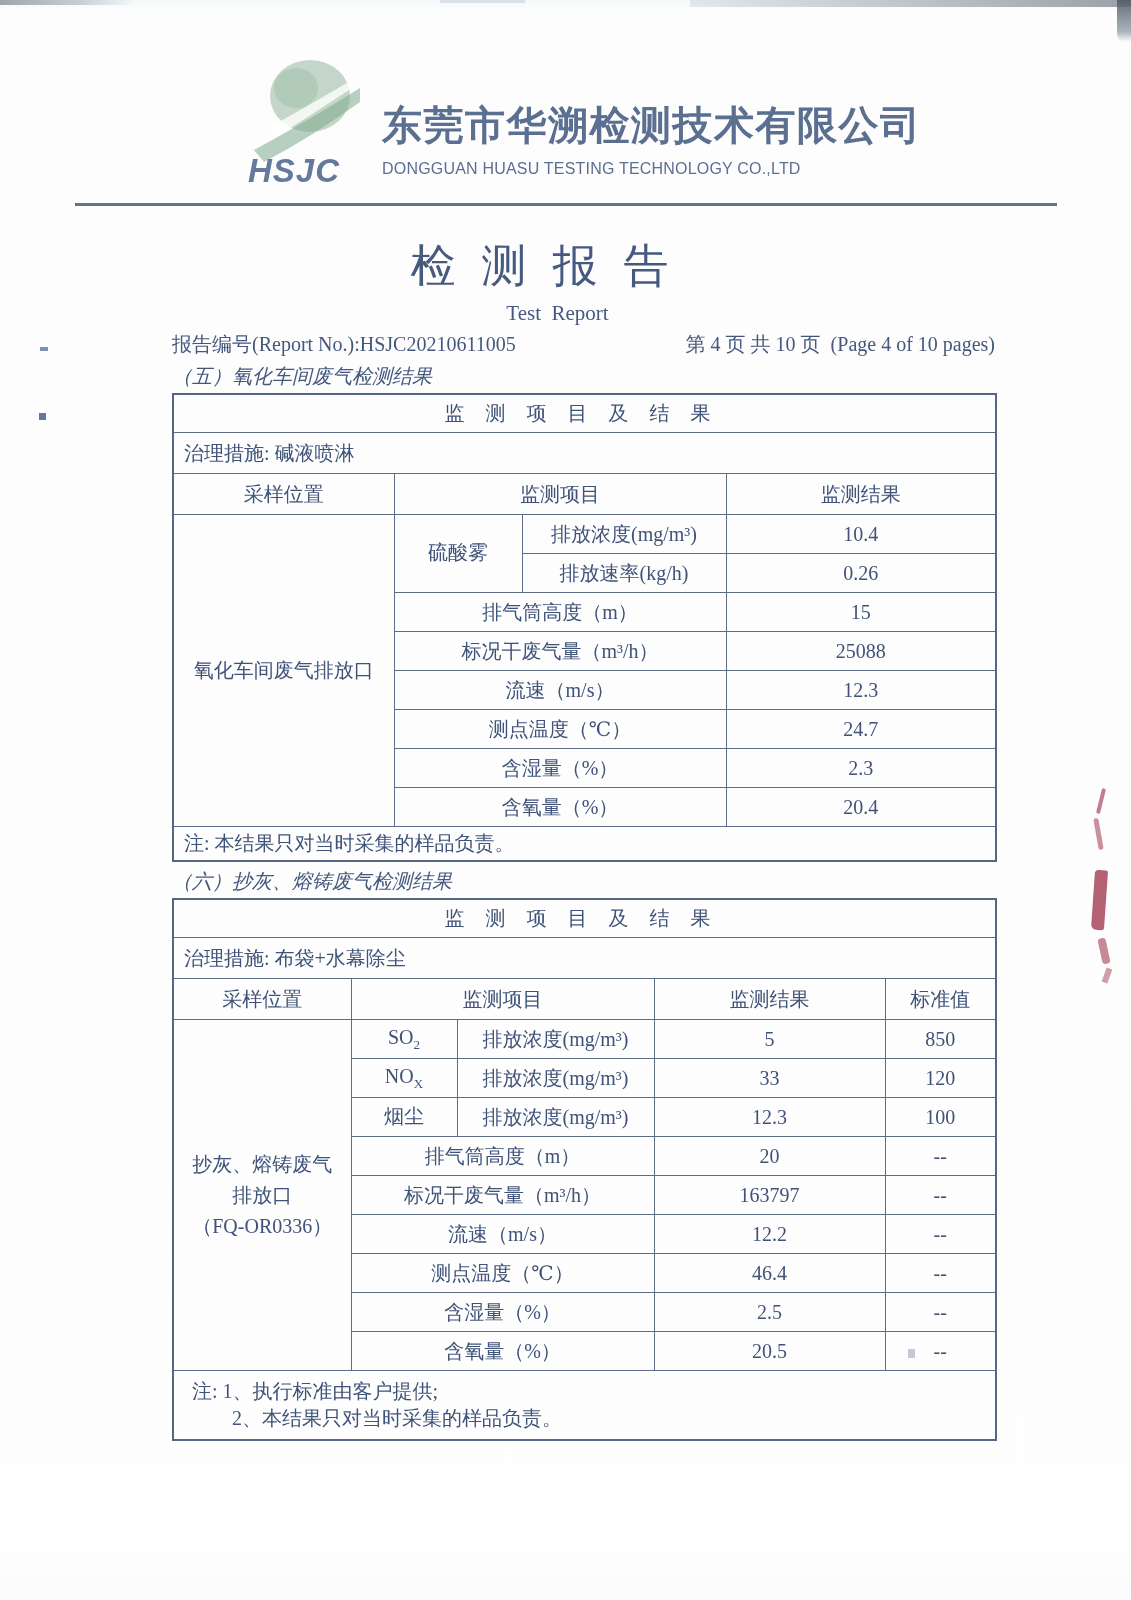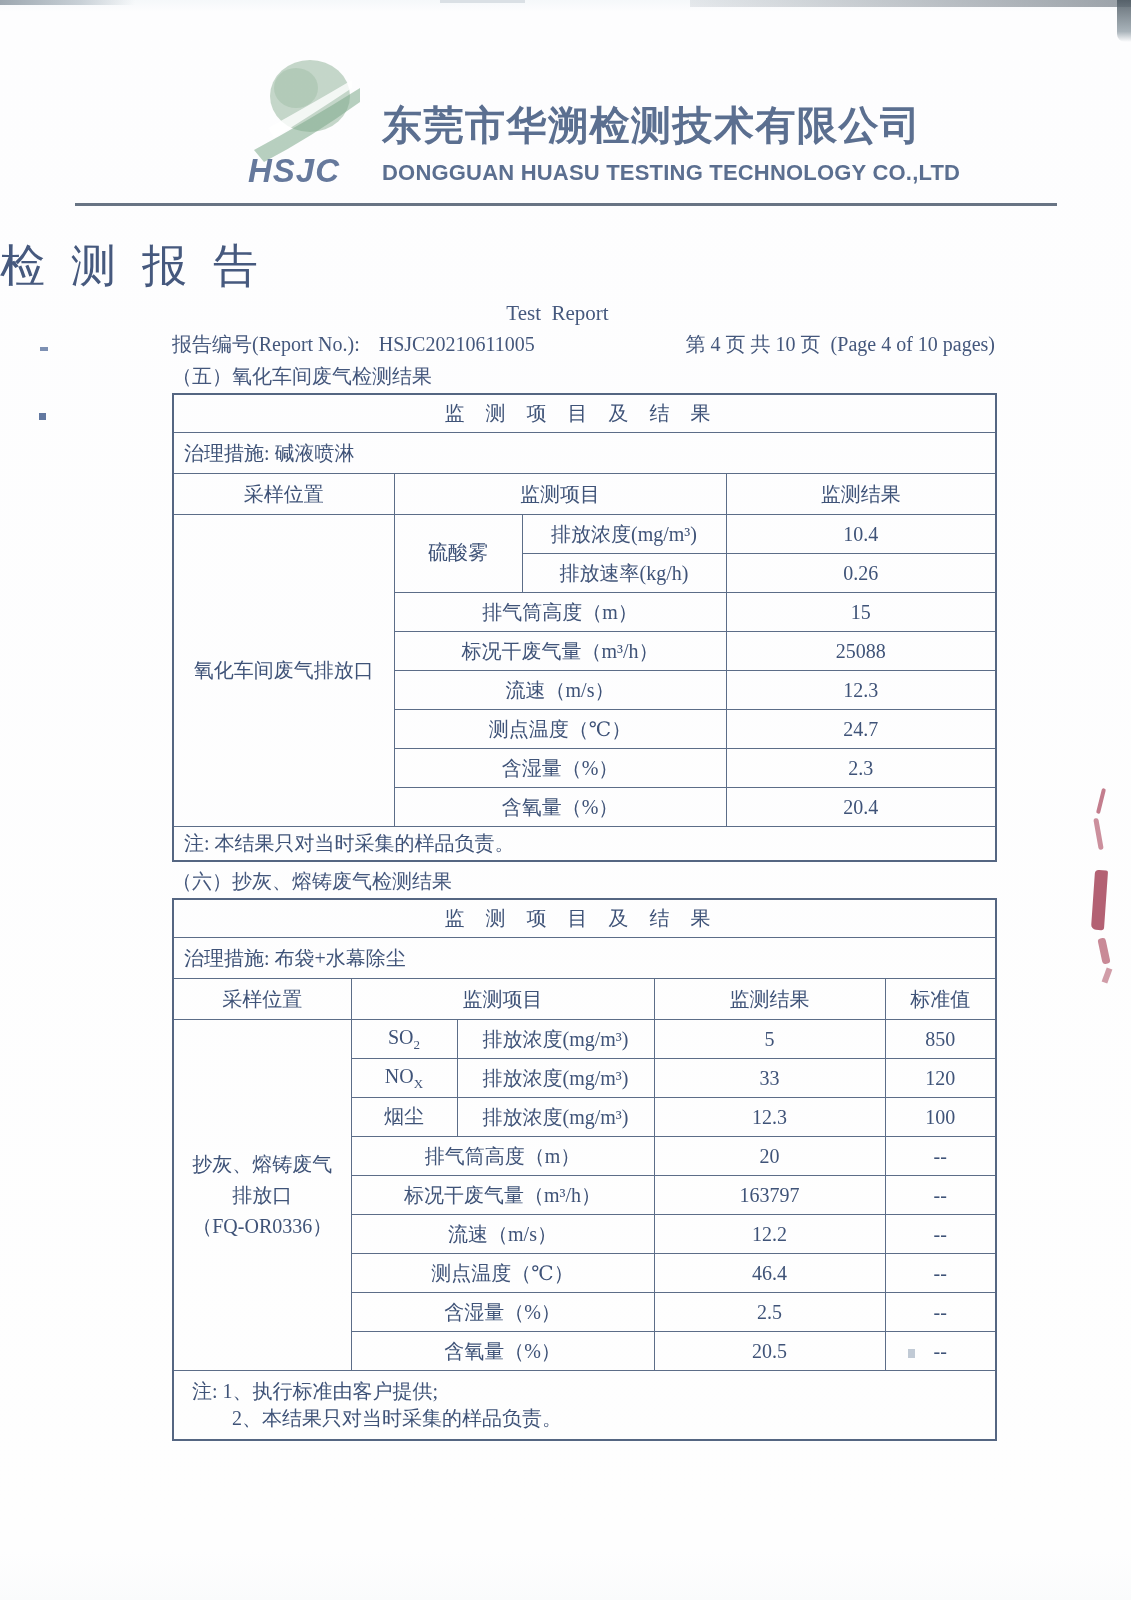--- a/index.html
+++ b/index.html
@@ -25,33 +25,33 @@
   .sealD{top:938px;left:1100px;width:8px;height:26px;background:rgba(172,76,96,.65);transform:rotate(-12deg);border-radius:3px;}
   .sealE{top:968px;left:1104px;width:6px;height:15px;background:rgba(172,76,96,.55);transform:rotate(20deg);}
   
   .letterhead{position:absolute;top:58px;left:248px;display:flex;align-items:flex-start;}
   .logo{width:120px;position:relative;}
   .logo svg{display:block;}
   .logo-label{margin-top:-16px;font-family:"Liberation Sans","DejaVu Sans",sans-serif;
     font-weight:bold;font-style:italic;font-size:33px;letter-spacing:1px;color:#66799c;}
   .company{margin-left:14px;margin-top:40px;font-family:"Liberation Sans","DejaVu Sans",sans-serif;color:#5b6f90;}
   .company-cn{font-size:40px;letter-spacing:1.5px;font-weight:700;}
-  .company-en{font-size:22px;margin-top:7px;letter-spacing:0.2px;font-weight:bold;}
+  .company-en{font-size:16px;margin-top:7px;letter-spacing:0.2px;}
   .rule{position:absolute;top:203px;left:75px;width:982px;height:3px;background:#4d5c6e;opacity:.85;}
   
-  .title-cn{position:absolute;top:236px;left:0;right:26px;
+  .title-cn{position:absolute;top:236px;left:0;right:26px;text-align:center;
     font-size:45px;letter-spacing:26px;color:#46597e;font-weight:400;}
   .title-en{position:absolute;top:301px;left:0;right:16px;text-align:center;
     font-size:21px;color:#46597e;white-space:pre;}
   
   .content{position:absolute;left:172px;top:331px;width:823px;font-size:20px;}
   .meta-row{display:flex;justify-content:space-between;align-items:baseline;height:26px;}
-  .report-no-value{margin-left:19px;text-align:right;}
+  .report-no-value{margin-left:0;text-align:right;}
   .page-info{white-space:pre;}
-  .section-heading{margin-top:6px;height:26px;}
+  .section-heading{margin-top:6px;height:26px;font-style:italic;}
   .section-heading.s6{}
   table{border-collapse:collapse;table-layout:fixed;width:823px;margin-top:4px;
     color:#3f5378;}
   td{border:1.6px solid #5c6d88;text-align:center;vertical-align:middle;padding:0 6px;overflow:hidden;}
   table{border:2px solid #556682;}
   .t-title{height:37px;letter-spacing:21px;padding-left:13px;}
   .t-treat{height:40px;text-align:left;padding-left:10px;}
   .t-heads td{height:40px;}
   .t-data td{height:38px;}
   .t-note{height:33px;text-align:left;padding-left:10px;margin-left:19px;}

